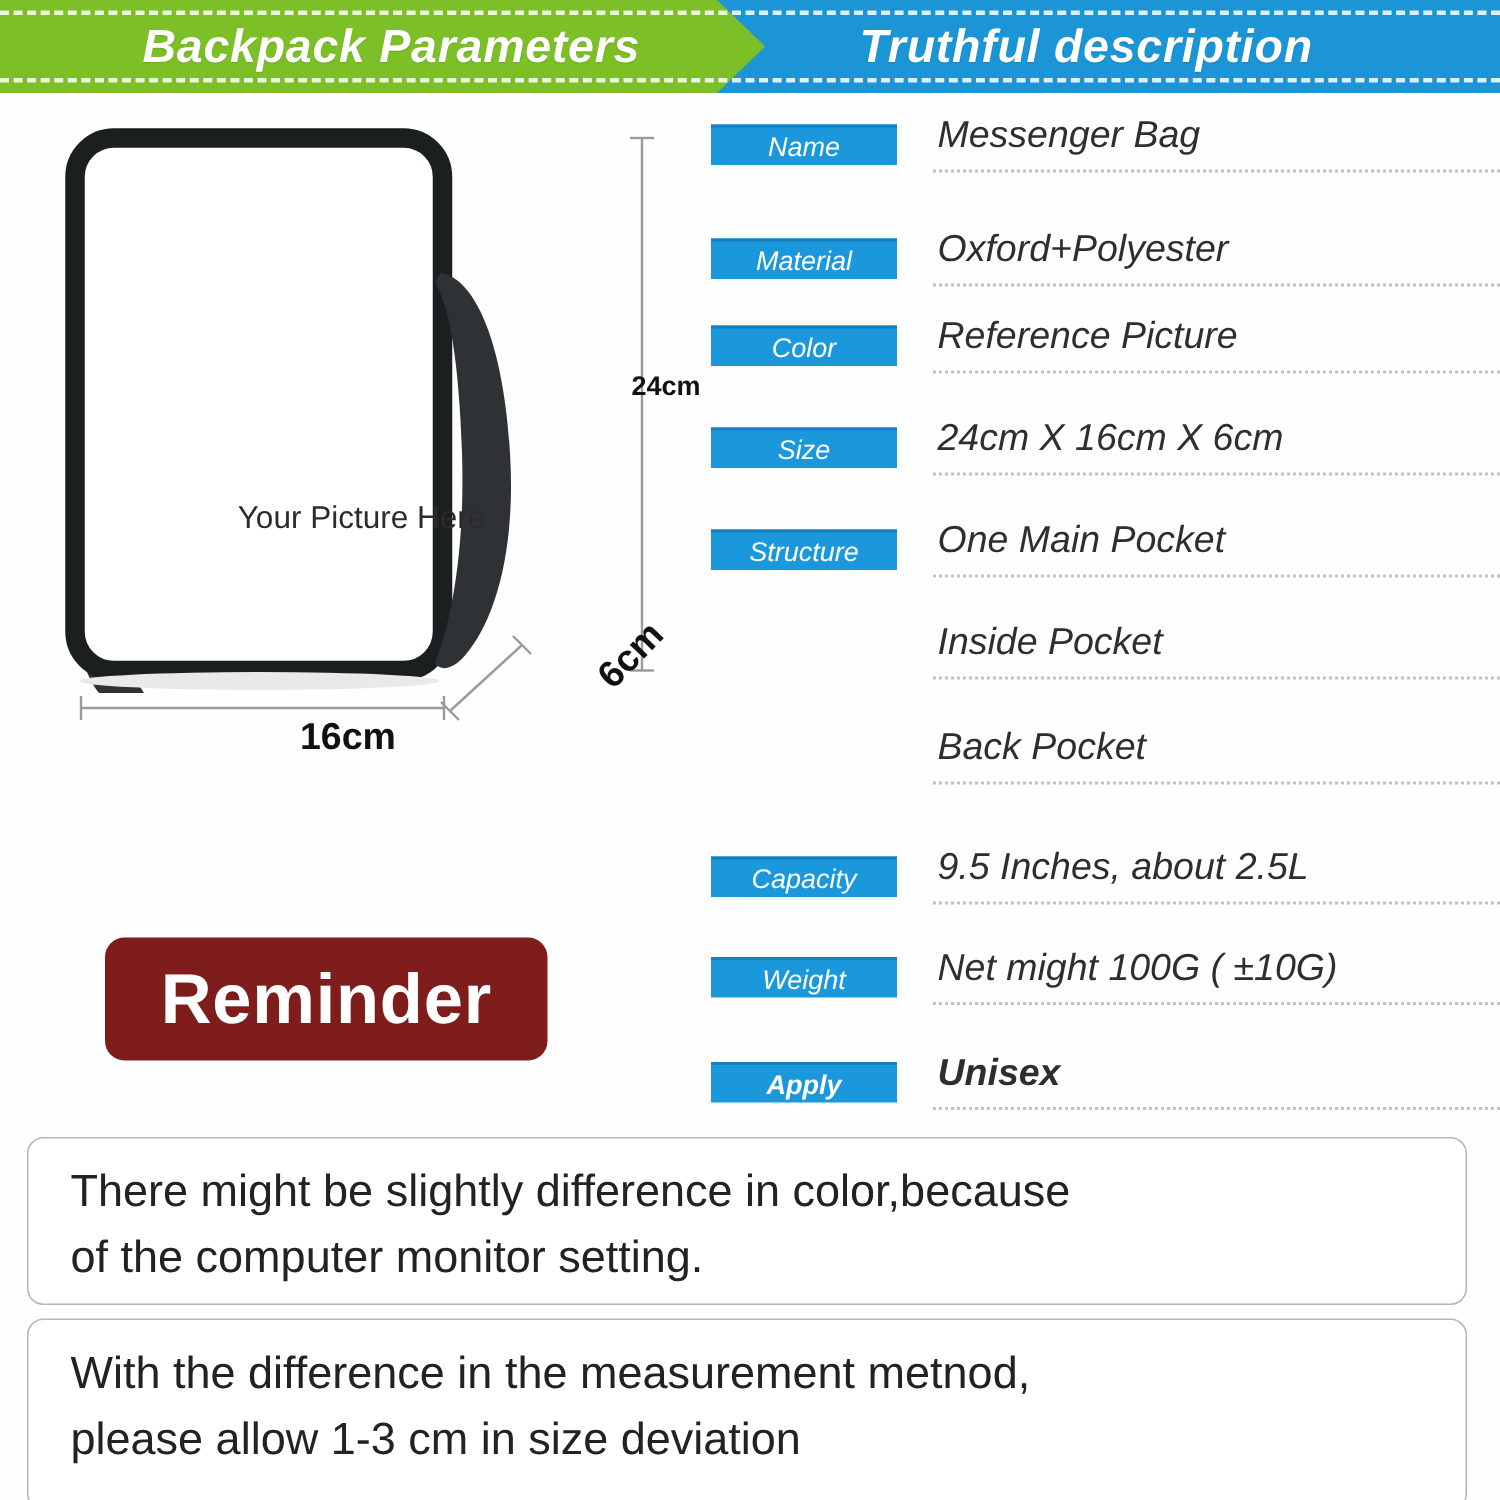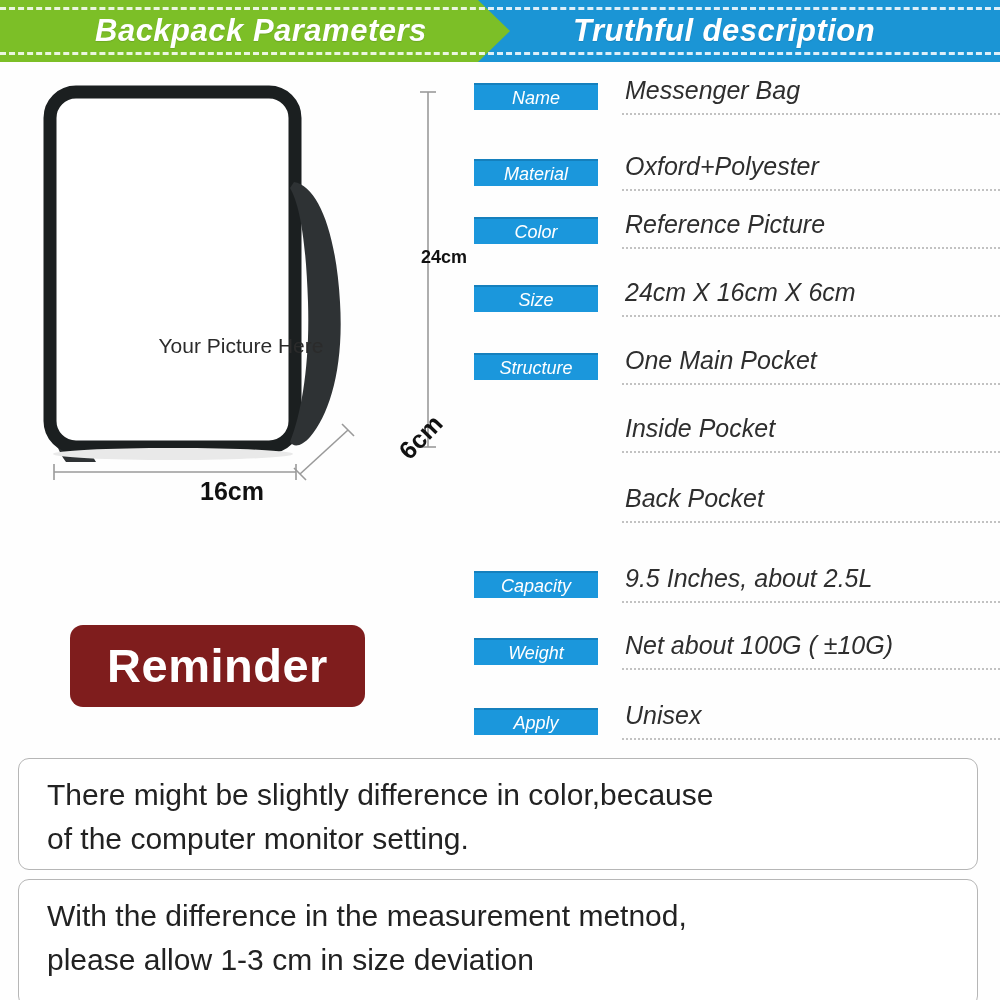--- a/index.html
+++ b/index.html
@@ -277,24 +277,24 @@
       <div class="spec-value">Back Pocket</div>
       <div class="spec-dots"></div>
     </div>
     <div class="spec-row" style="top: 488px;">
       <div class="spec-chip">Capacity</div>
       <div class="spec-value">9.5 Inches, about 2.5L</div>
       <div class="spec-dots"></div>
     </div>
     <div class="spec-row" style="top: 555px;">
       <div class="spec-chip">Weight</div>
-      <div class="spec-value">Net about 100G ( ±10G)</div>
-      <div class="spec-dots"></div>
-    </div>
-    <div class="spec-row" style="top: 625px;">
+      <div class="spec-value">Net might 100G ( ±10G)</div>
+      <div class="spec-dots"></div>
+    </div>
+    <div class="spec-row" style="top: 625px; font-weight: bold;">
       <div class="spec-chip">Apply</div>
       <div class="spec-value">Unisex</div>
       <div class="spec-dots"></div>
     </div>
   </div>
 
 <div class="note-box" id="note-box-1">
   <div class="note-line">There might be slightly difference in color,because</div>
   <div class="note-line">of the computer monitor setting.</div>
 </div>

